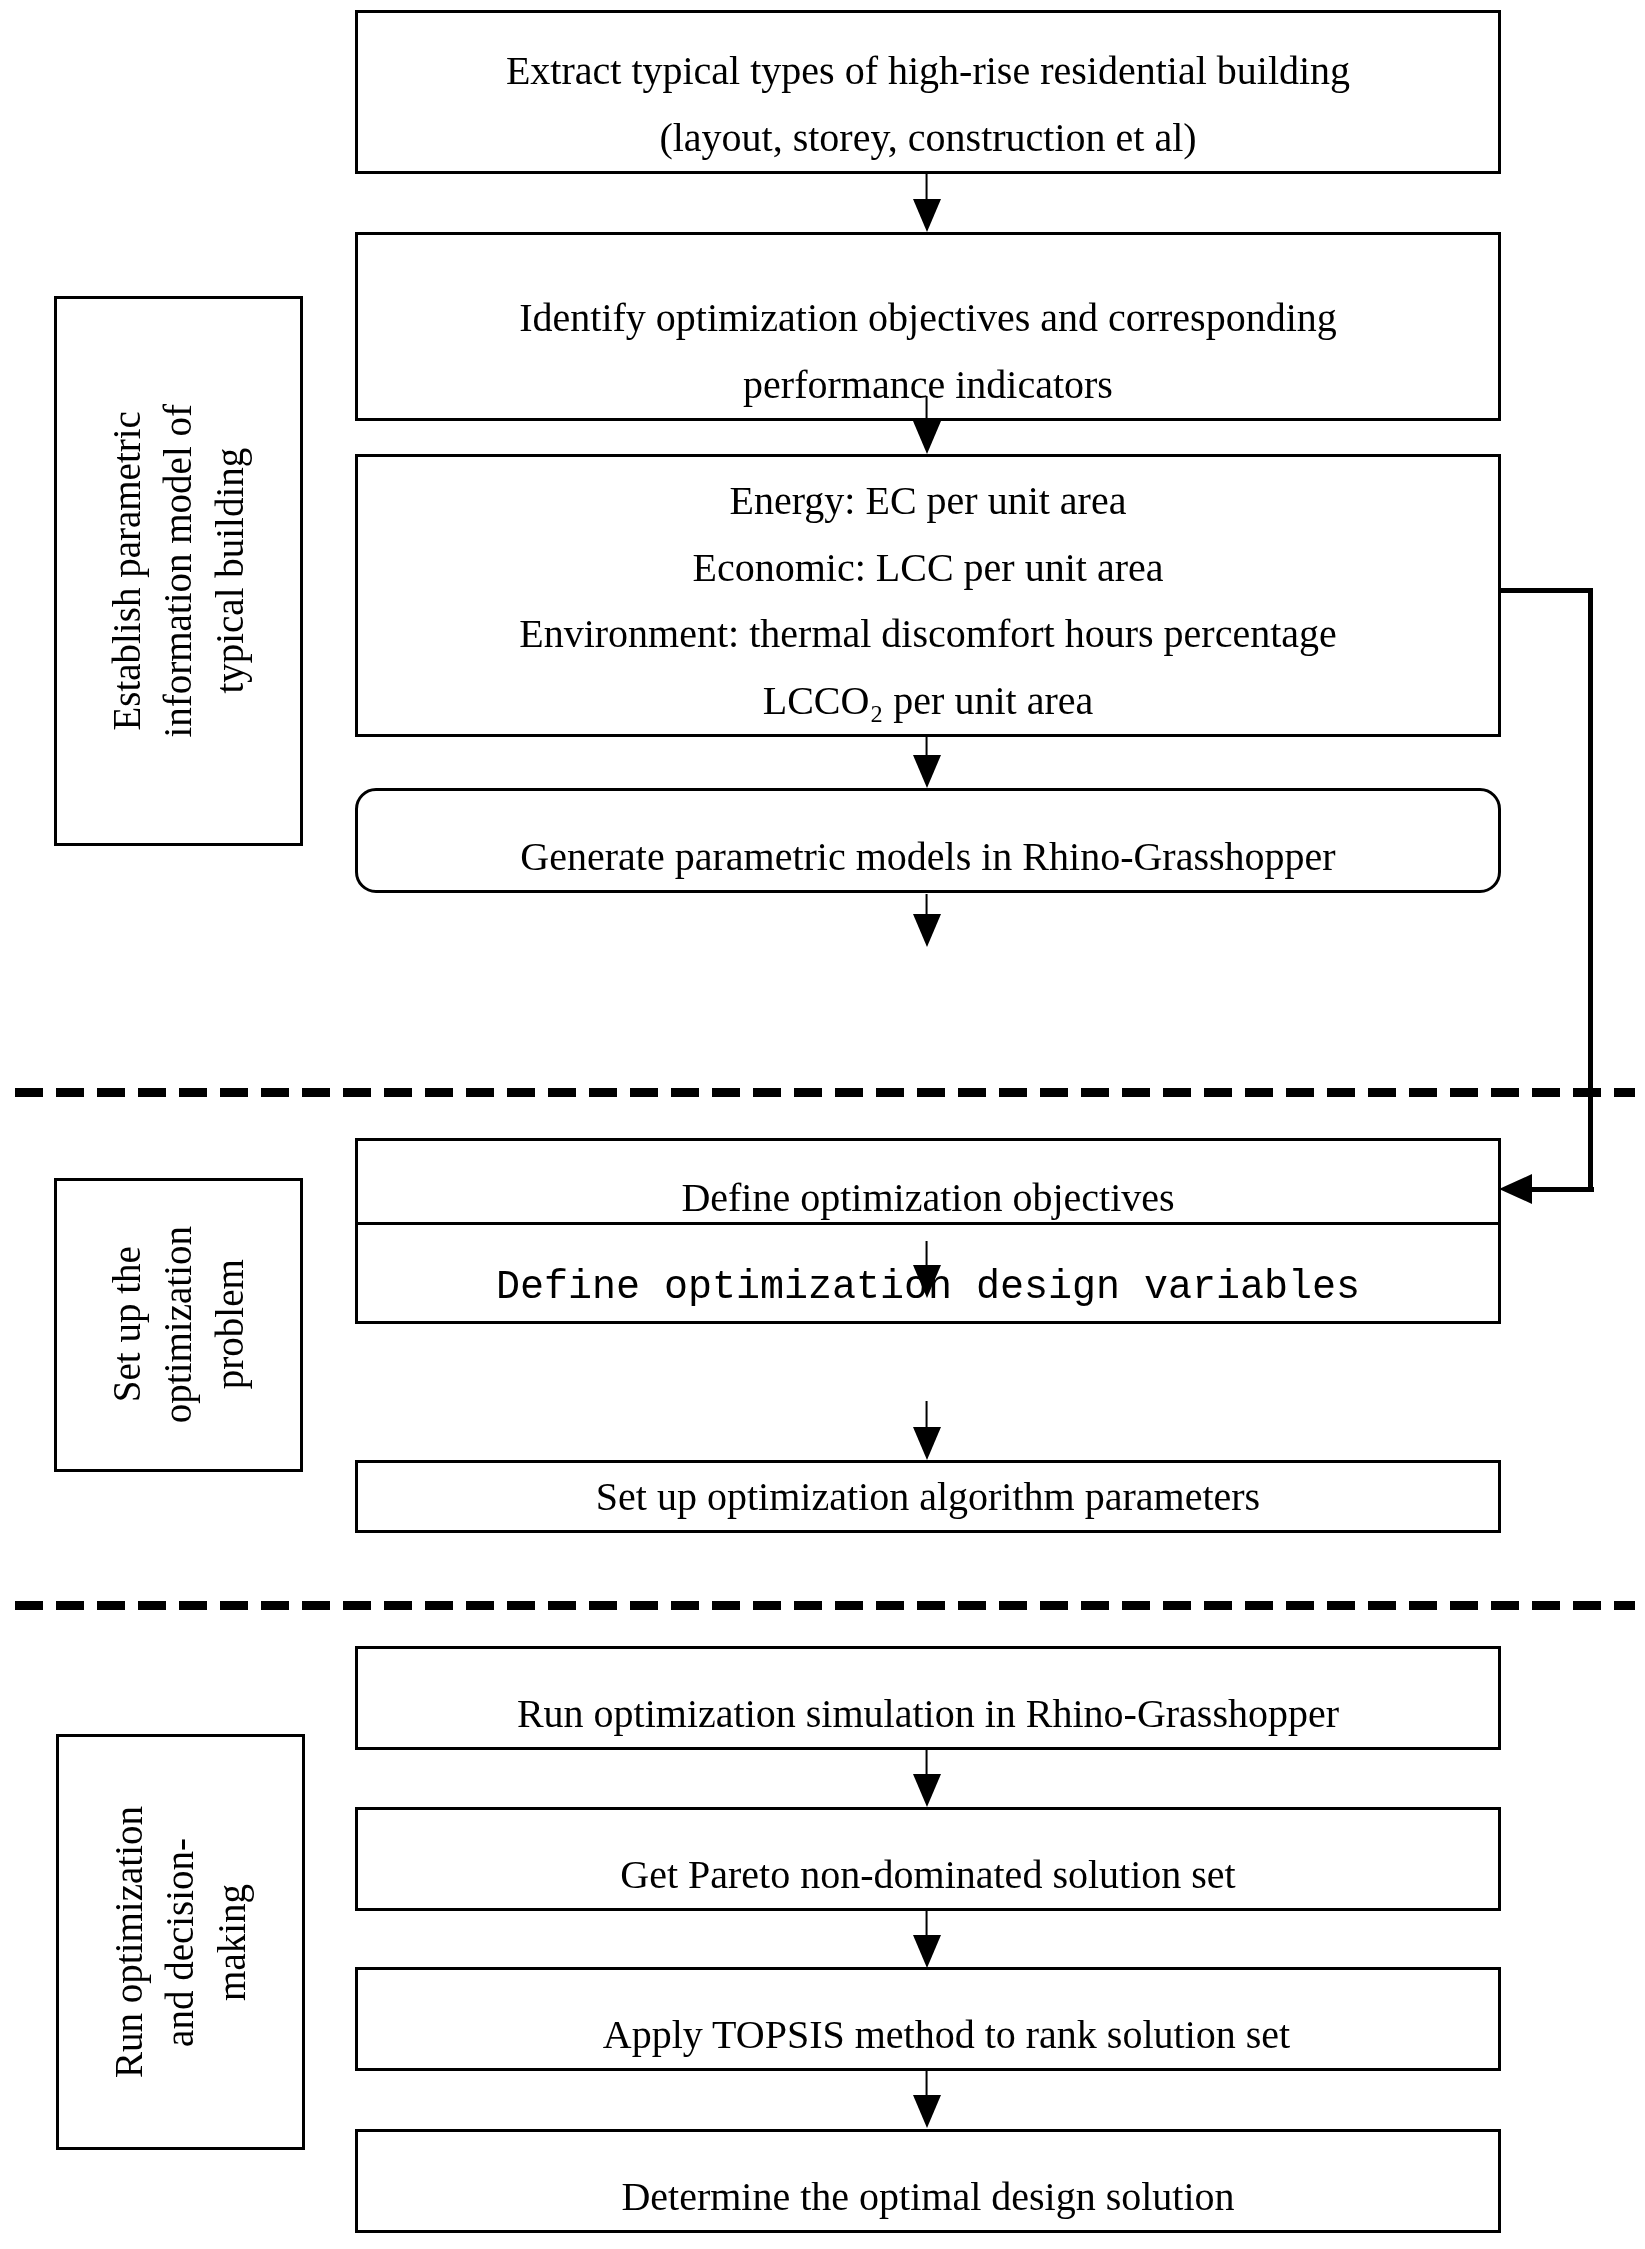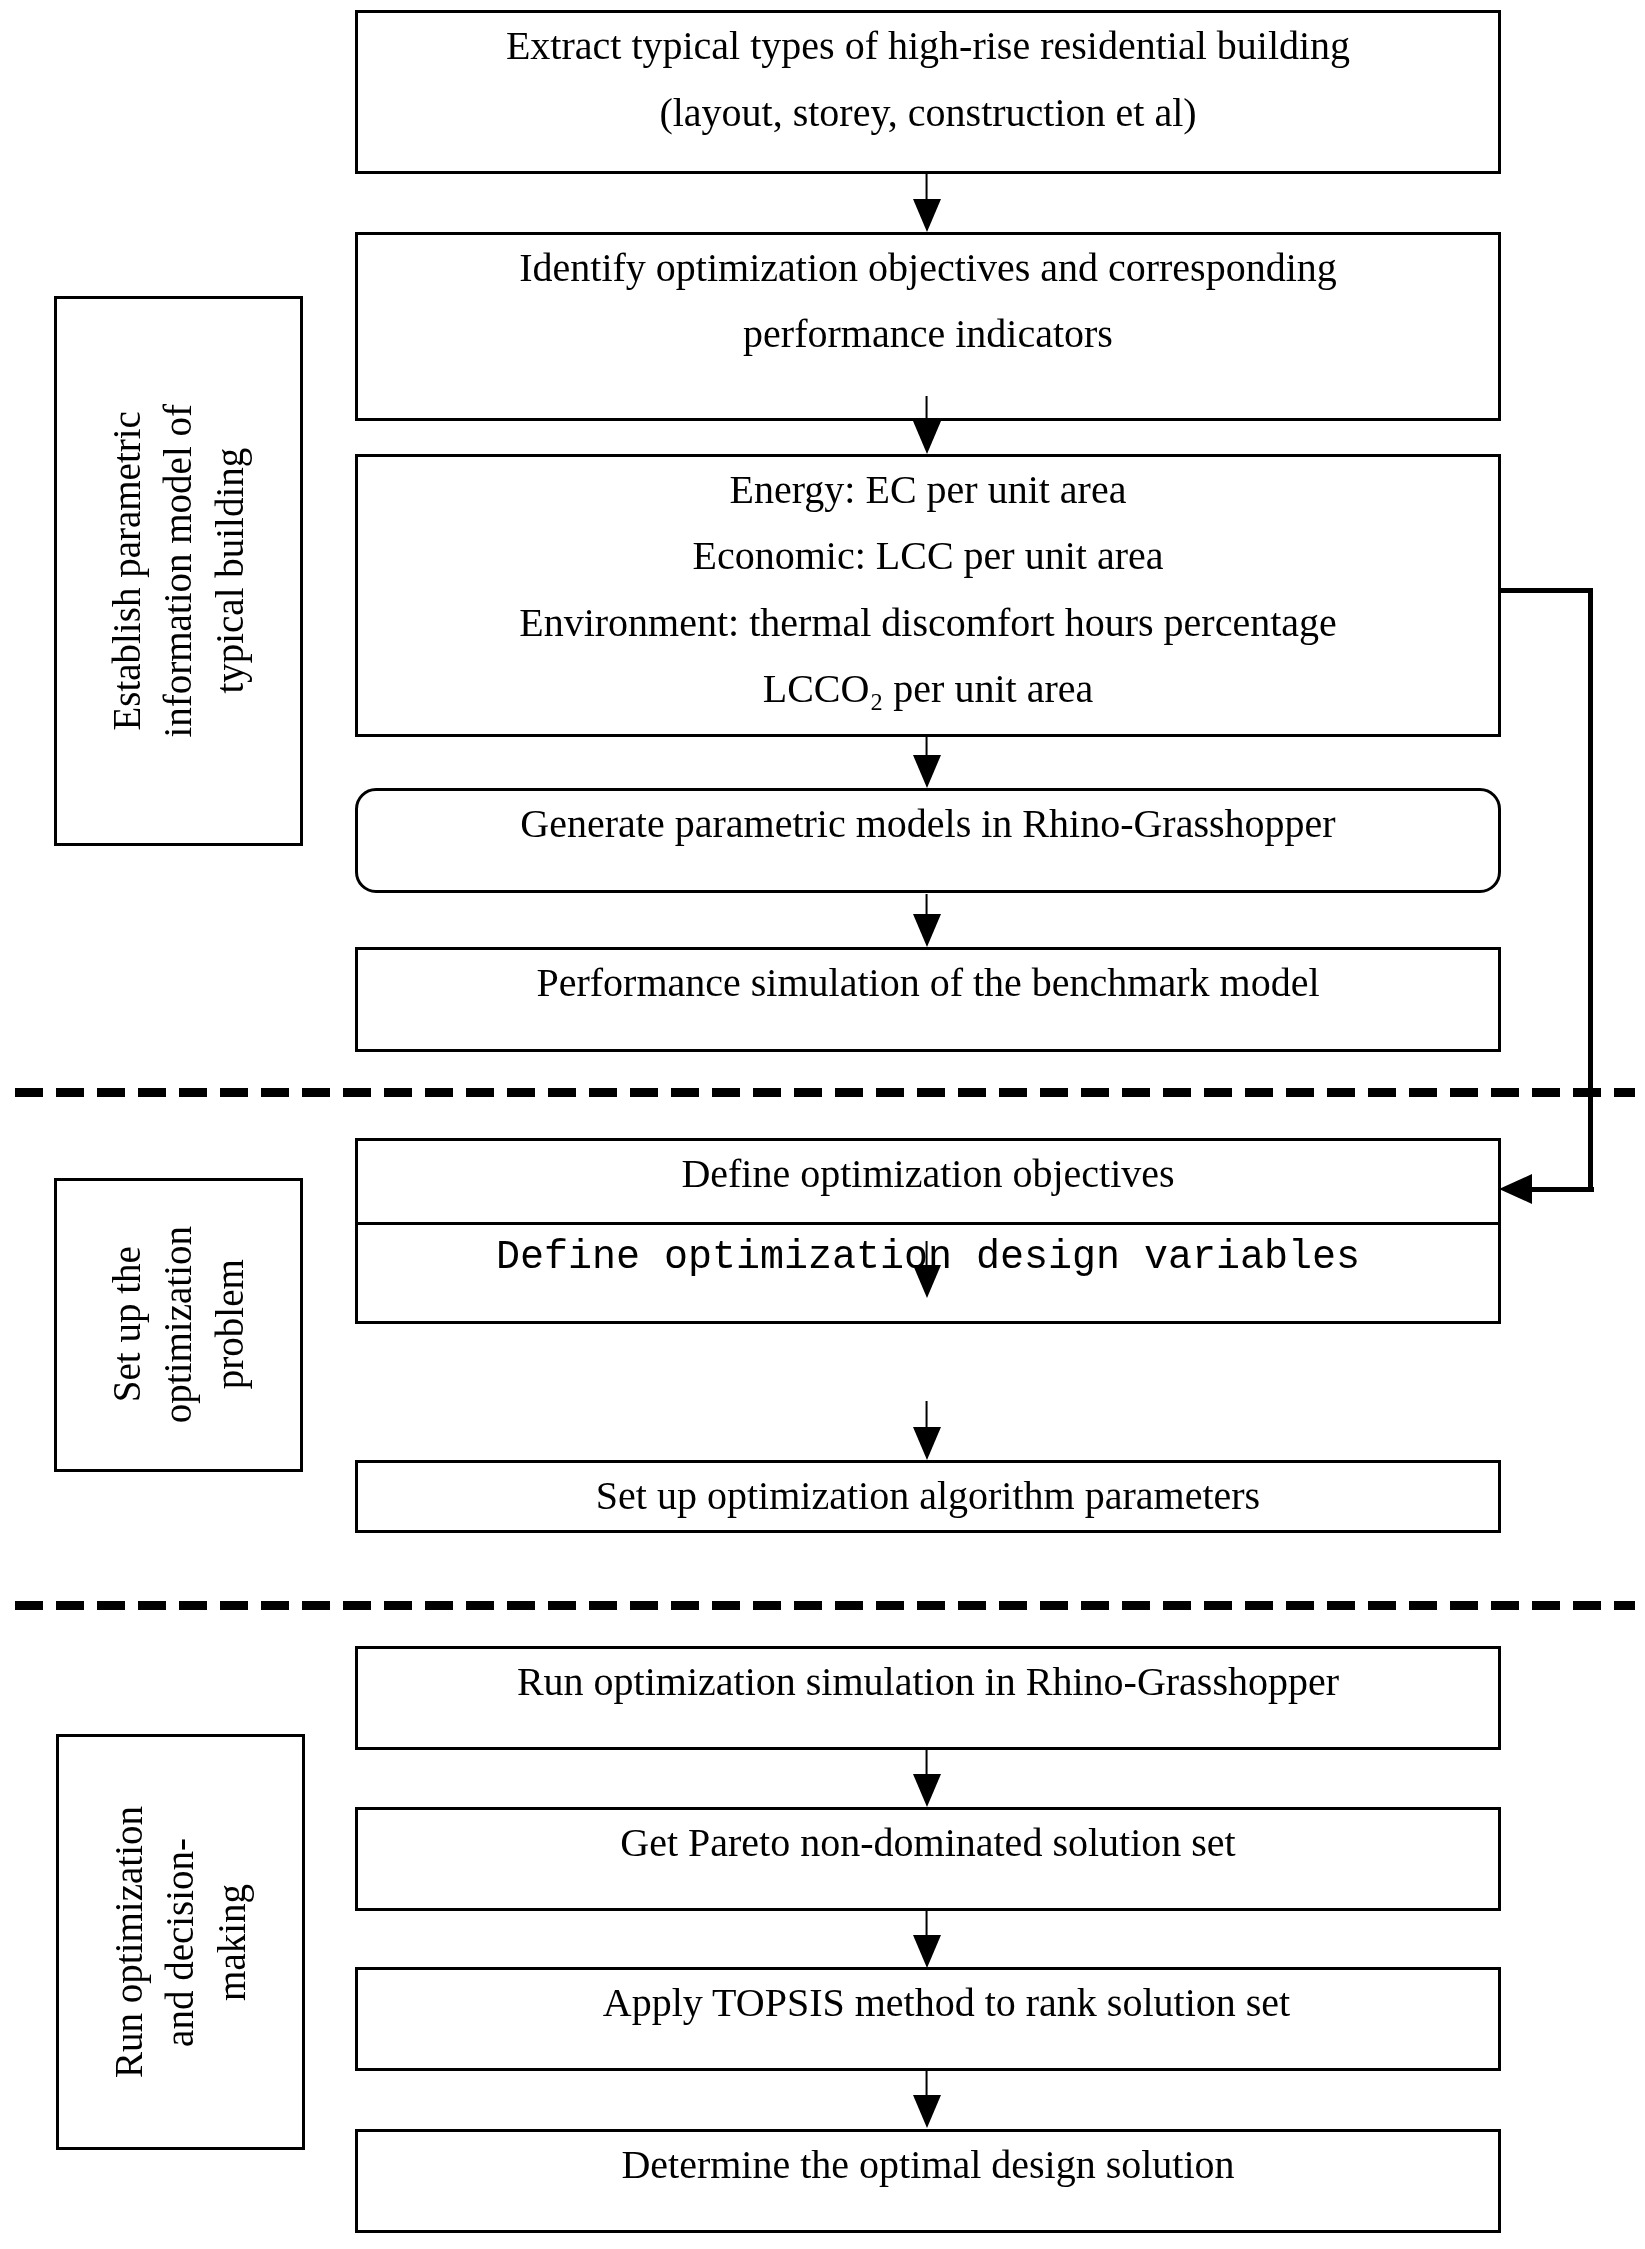--- a/index.html
+++ b/index.html
@@ -11,21 +11,21 @@
     color:#000000;
     overflow:hidden;
   }
   
   .fbox{
     position:absolute;
     left:355px;width:1146px;
     border:3.6px solid #000000;
     box-sizing:border-box;
     background:#ffffff;
-    display:flex;align-items:flex-start;justify-content:center;
+    display:flex;align-items:flex-end;justify-content:center;
     text-align:center;
     font-size:40px;line-height:1.66;
     white-space:pre-line;
   }
   
   .lbox{
     position:absolute;
     left:54px;width:249px;
     border:3.6px solid #000000;
     box-sizing:border-box;
@@ -91,21 +91,20 @@
 
   <div class="fbox" style="top:10.2px;height:164px;"><span>Extract typical types of high-rise residential building
 (layout, storey, construction et al)</span></div>
   <div class="fbox" style="top:232px;height:189px;"><span>Identify optimization objectives and corresponding
 performance indicators</span></div>
   <div class="fbox" style="top:454px;height:283px;"><span>Energy: EC per unit area
 Economic: LCC per unit area
 Environment: thermal discomfort hours percentage
 LCCO₂ per unit area</span></div>
   <div class="fbox" style="top:788px;height:105px;border-radius:21px;"><span>Generate parametric models in Rhino-Grasshopper</span></div>
-  <div class="fbox" style="top:947px;height:105px;"><span>Performance simulation of the benchmark model</span></div>
   <div class="fbox" style="top:1138px;height:96px;"><span>Define optimization objectives</span></div>
   <div class="fbox" style="top:1222px;height:102px;font-family:Liberation Mono, monospace;"><span>Define optimization design variables</span></div>
   <div class="fbox" style="top:1460px;height:73px;"><span>Set up optimization algorithm parameters</span></div>
   <div class="fbox" style="top:1807px;height:104px;"><span>Get Pareto non-dominated solution set</span></div>
   <div class="fbox" style="top:1646px;height:104px;"><span>Run optimization simulation in Rhino-Grasshopper</span></div>
   <div class="fbox" style="top:1967px;height:104px;padding-left:37px;"><span>Apply TOPSIS method to rank solution set</span></div>
   <div class="fbox" style="top:2129px;height:104px;"><span>Determine the optimal design solution</span></div>
 
   <div class="arrow" style="top:174px;height:58px;">
       <div class="stem" style="height:29px;"></div>

